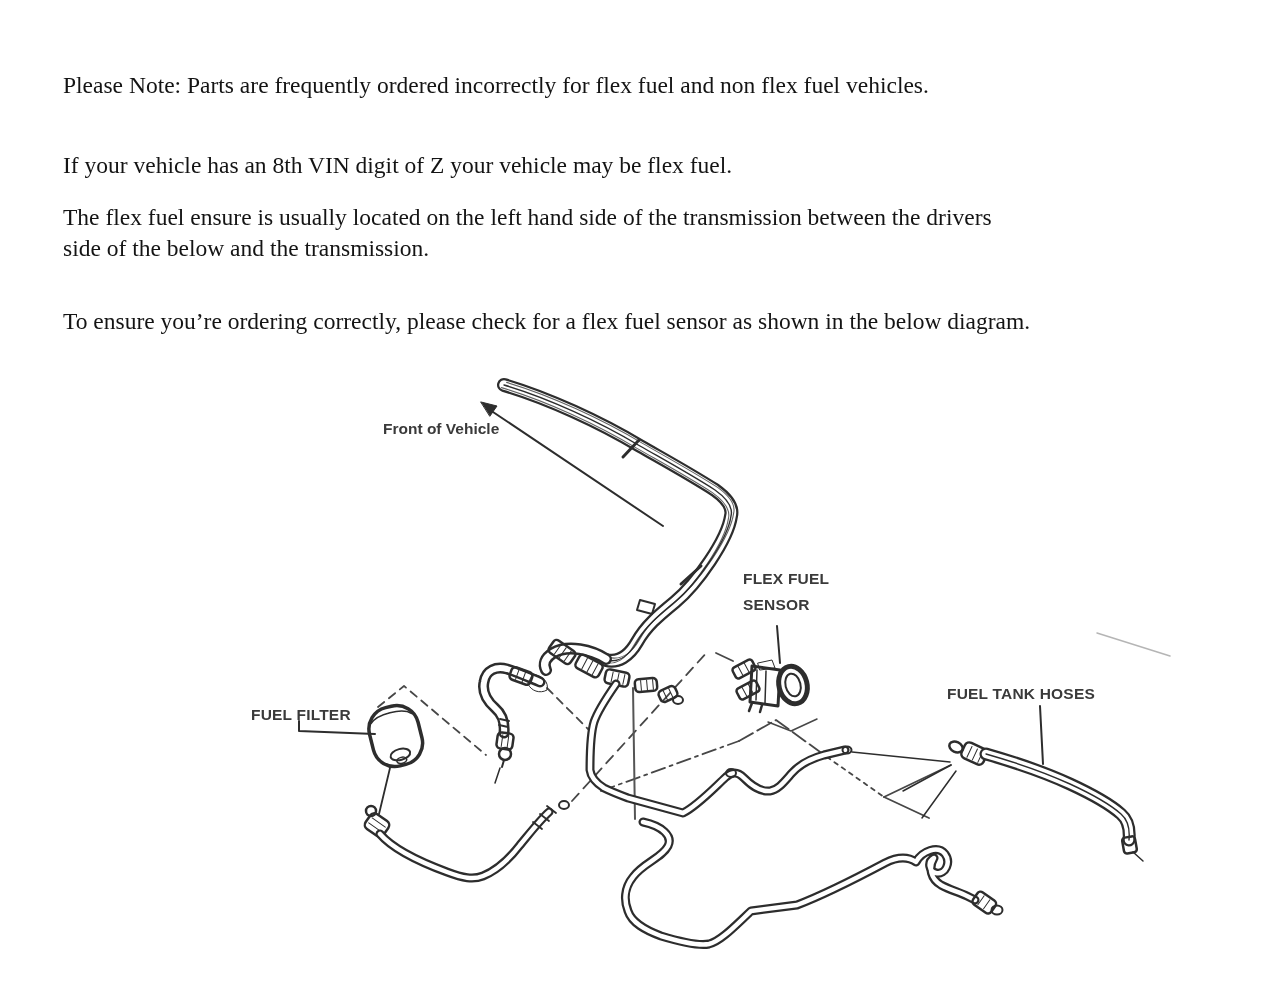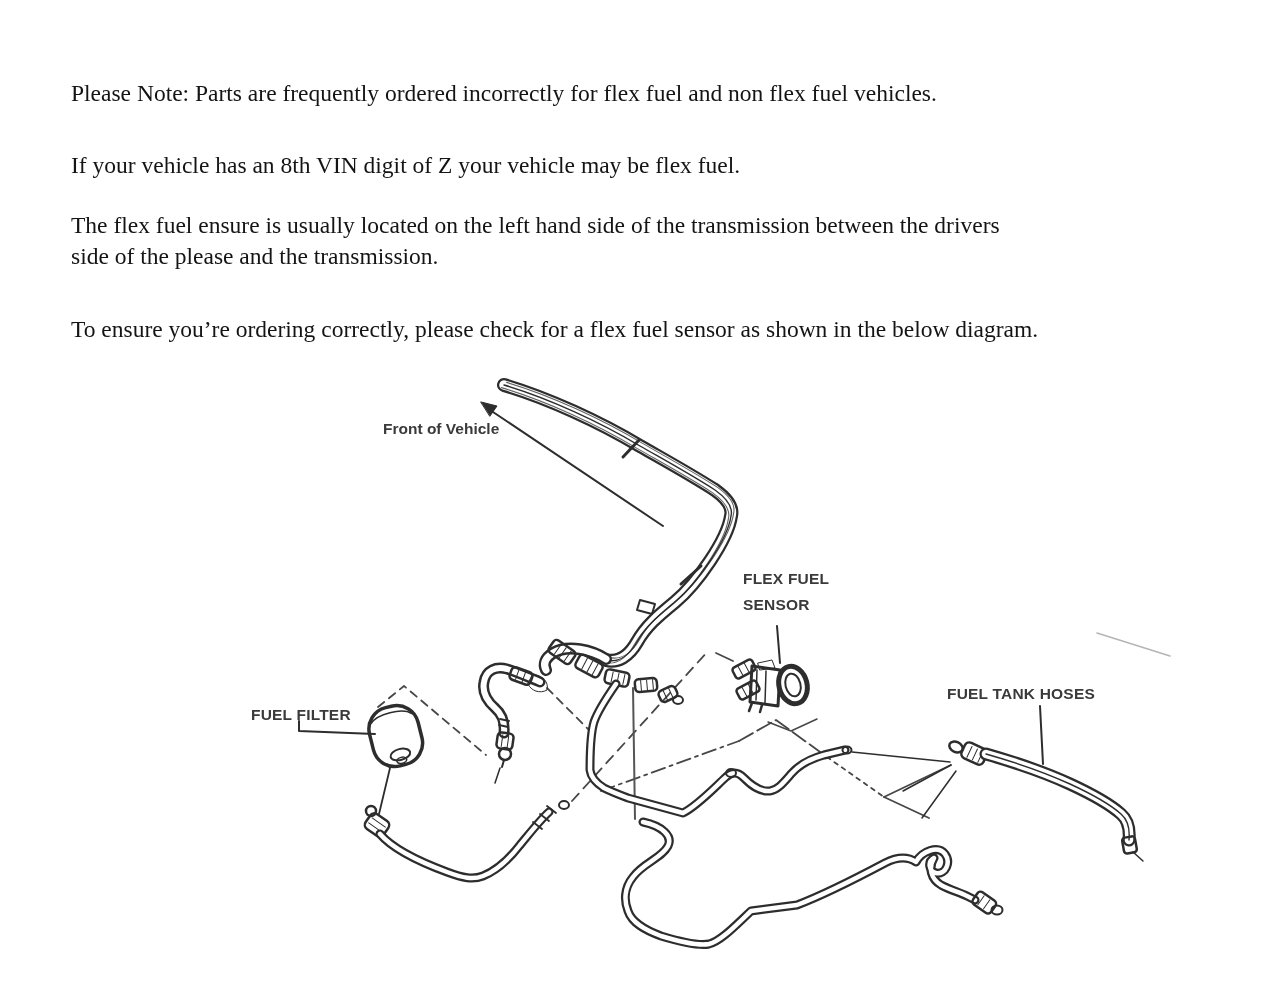--- a/index.html
+++ b/index.html
@@ -1,41 +1,41 @@
 <!DOCTYPE html>
 <html><head>
 <meta charset="utf-8">
 <style>
   html,body{margin:0;padding:0;background:#fff;}
   .page{position:relative;width:1280px;height:989px;background:#ffffff;overflow:hidden;
         font-family:"Liberation Serif", serif;color:#141414;}
   .notice{position:absolute;left:63px;top:0;width:1210px;}
-  .notice p{position:absolute;left:0;margin:8px;font-size:23.5px;line-height:31px;white-space:nowrap;}
+  .notice p{position:absolute;left:0;margin:0;font-size:23.5px;line-height:31px;white-space:nowrap;}
   .notice .line{display:block;}
-  .p1{top:70px;} .p2{top:142px;} .p3{top:202px;} .p4{top:306px;}
+  .p1{top:70px;} .p2{top:150px;} .p3{top:202px;} .p4{top:306px;}
   svg{position:absolute;left:0;top:0;}
   svg path, svg line, svg ellipse, svg rect, svg circle, svg polyline{fill:none;}
   .lbl{font-family:"Liberation Sans", sans-serif;font-weight:bold;font-size:15.5px;letter-spacing:.2px;}
   .lbl-reg{font-family:"Liberation Sans", sans-serif;font-weight:600;font-size:15.5px;}
 </style>
 </head>
 <body>
 
 <div class="page">
 
   <div class="notice">
     <p class="p1">
         <span class="line">Please Note: Parts are frequently ordered incorrectly for flex fuel and non flex fuel vehicles.</span>
       </p>
     <p class="p2">
         <span class="line">If your vehicle has an 8th VIN digit of Z your vehicle may be flex fuel.</span>
       </p>
     <p class="p3">
         <span class="line">The flex fuel ensure is usually located on the left hand side of the transmission between the drivers</span>
-        <span class="line">side of the please and the transmission.</span>
+        <span class="line">side of the below and the transmission.</span>
       </p>
     <p class="p4">
         <span class="line">To ensure you’re ordering correctly, please check for a flex fuel sensor as shown in the below diagram.</span>
       </p>
   </div>
 
   <svg width="1280" height="989" viewBox="0 0 1280 989">
 
     <rect x="540" y="0" width="100" height="6" fill="#4d4d4d"></rect>
 

